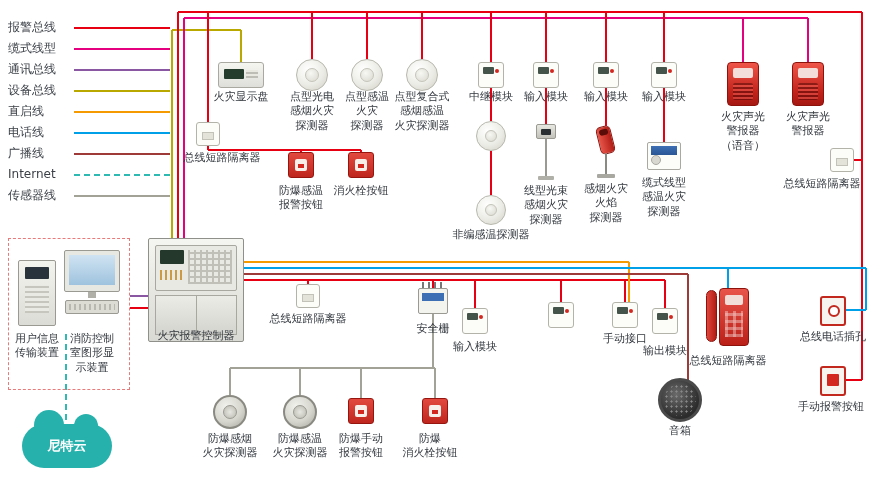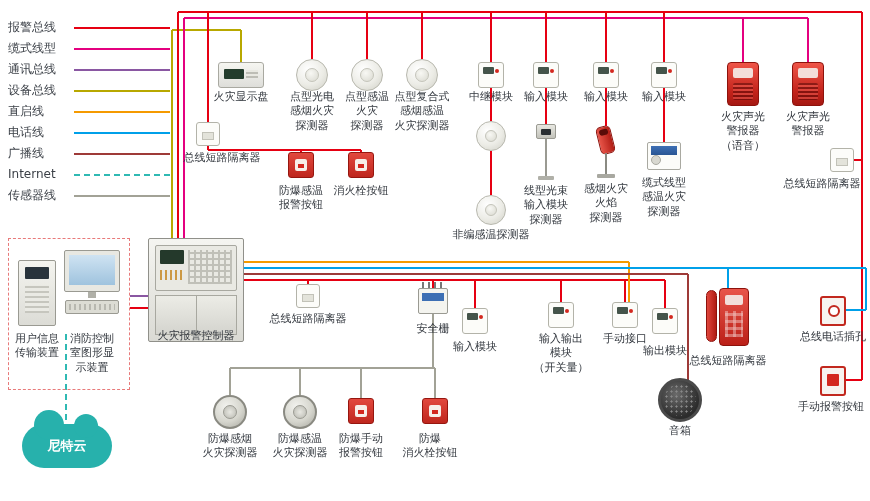--- a/index.html
+++ b/index.html
@@ -268,42 +268,39 @@
   <div class="lbl" style="left:703px;top:110px;width:80px">火灾声光
 警报器
 （语音）</div>
   <div class="lbl" style="left:768px;top:110px;width:80px">火灾声光
 警报器</div>
   <div class="lbl" style="left:177px;top:151px;width:90px">总线短路隔离器</div>
   <div class="lbl" style="left:261px;top:184px;width:80px">防爆感温
 报警按钮</div>
   <div class="lbl" style="left:321px;top:184px;width:80px">消火栓按钮</div>
   <div class="lbl" style="left:506px;top:184px;width:80px">线型光束
-输入模块
+感烟火灾
 探测器</div>
   <div class="lbl" style="left:566px;top:182px;width:80px">感烟火灾
 火焰
 探测器</div>
   <div class="lbl" style="left:624px;top:176px;width:80px">缆式线型
 感温火灾
 探测器</div>
   <div class="lbl" style="left:777px;top:177px;width:90px">总线短路隔离器</div>
   <div class="lbl" style="left:446px;top:228px;width:90px">非编感温探测器</div>
   <div class="lbl" style="left:-3px;top:332px;width:80px">用户信息
 传输装置</div>
   <div class="lbl" style="left:52px;top:332px;width:80px">消防控制
 室图形显
 示装置</div>
   <div class="lbl" style="left:148px;top:329px;width:96px">火灾报警控制器</div>
   <div class="lbl" style="left:263px;top:312px;width:90px">总线短路隔离器</div>
   <div class="lbl" style="left:393px;top:322px;width:80px">安全栅</div>
   <div class="lbl" style="left:435px;top:340px;width:80px">输入模块</div>
-  <div class="lbl" style="left:521px;top:332px;width:80px">输入输出
-模块
-（开关量）</div>
   <div class="lbl" style="left:585px;top:332px;width:80px">手动接口</div>
   <div class="lbl" style="left:625px;top:344px;width:80px">输出模块</div>
   <div class="lbl" style="left:683px;top:354px;width:90px">总线短路隔离器</div>
   <div class="lbl" style="left:791px;top:330px;width:84px">总线电话插孔</div>
   <div class="lbl" style="left:789px;top:400px;width:84px">手动报警按钮</div>
   <div class="lbl" style="left:640px;top:424px;width:80px">音箱</div>
   <div class="lbl" style="left:190px;top:432px;width:80px">防爆感烟
 火灾探测器</div>
   <div class="lbl" style="left:260px;top:432px;width:80px">防爆感温
 火灾探测器</div>

